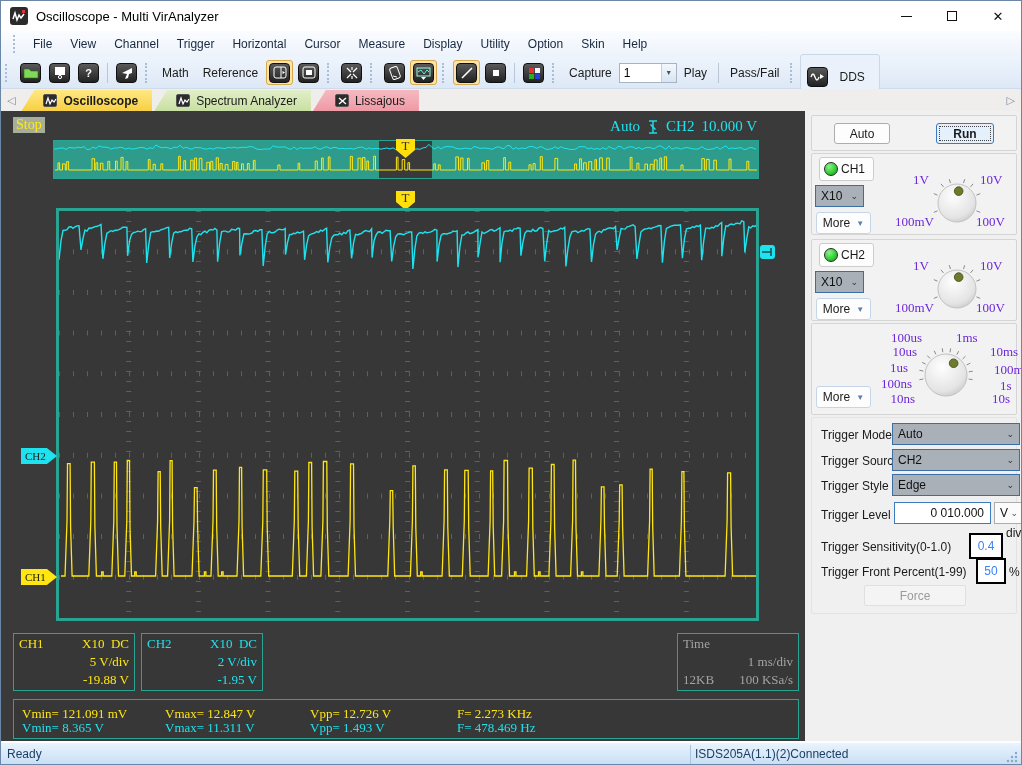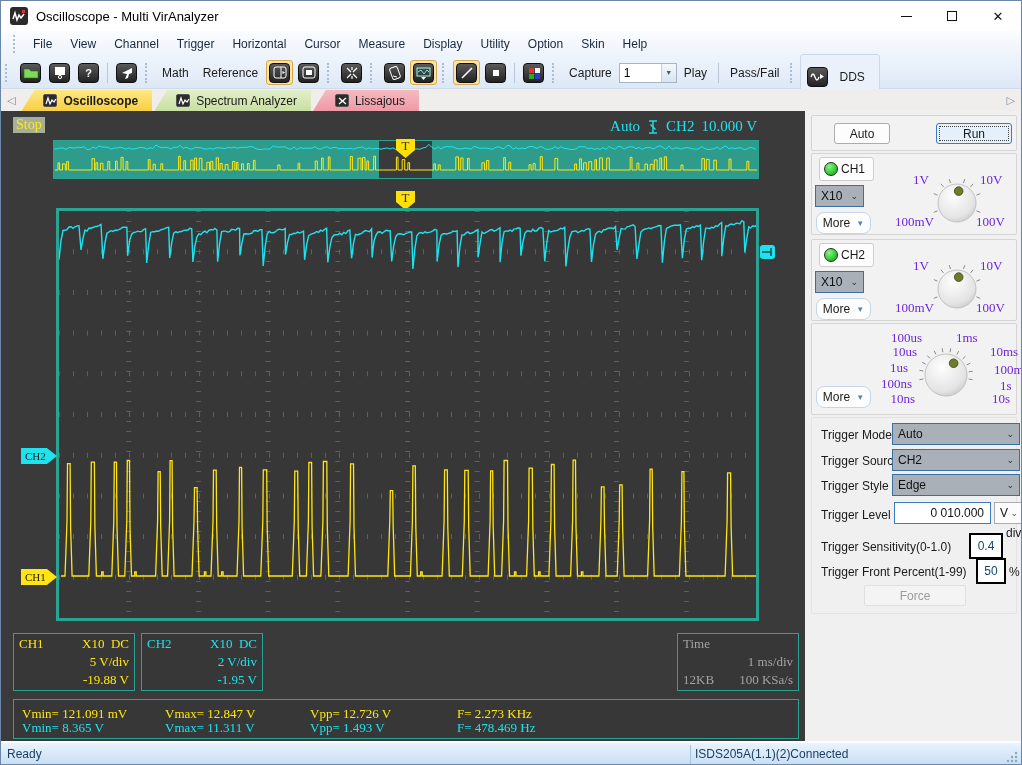--- a/index.html
+++ b/index.html
@@ -84,31 +84,31 @@
   .pbtn{position:absolute;background:#fdfdfd;border:1px solid #adadad;border-radius:3px;font-size:12px;color:#1a1a1a;
         display:flex;align-items:center;justify-content:center;}
   #run-btn{background:#e4f0fb;border:1px solid #3d7bbf;outline:1px dotted #444;outline-offset:-4px;}
   .ledbtn{position:absolute;width:55px;height:24px;background:#fdfdfd;border:1px solid #cccccc;border-radius:3px;
           display:flex;align-items:center;font-size:12px;color:#1a1a1a;padding-left:4px;gap:3px;}
   .led{width:14px;height:14px;border-radius:50%;background:radial-gradient(circle at 35% 30%,#8cf28c,#2ecc2e 60%,#17901a);
        border:1px solid #2a2a2a;flex:none;}
   .combo{position:absolute;height:22px;background:#aab0b8;border:1px solid #3a6ea5;font-size:12px;color:#101010;
          display:flex;align-items:center;padding-left:5px;}
   .combo .chev{margin-left:auto;margin-right:5px;font-size:9px;color:#333;}
-  .morebtn{position:absolute;width:55px;height:22px;background:#fdfdfd;border:1px solid #c5d6ea;border-radius:8px;
+  .morebtn{position:absolute;width:55px;height:22px;background:#fdfdfd;border:1px solid #c5d6ea;border-radius:3px;
            font-size:12px;color:#1a1a1a;display:flex;align-items:center;justify-content:center;gap:6px;text-align:right;}
   .morebtn .tri{font-size:8px;color:#5b7fae;}
   .knoblabel{position:absolute;font-family:"Liberation Serif","DejaVu Serif",serif;font-size:13px;color:#6d28d9;white-space:nowrap;}
   .kl-r{text-align:right;}
   .plabel{position:absolute;font-size:12px;color:#1a1a1a;white-space:nowrap;}
   #trig-level-input{position:absolute;left:82px;top:84px;width:97px;height:22px;border:1px solid #3d7bbf;background:#fff;
                     font-size:12px;color:#111;display:flex;align-items:center;justify-content:flex-end;padding-right:6px;}
   .unitcombo{position:absolute;height:22px;background:#fbfbfb;border:1px solid #adadad;font-size:12px;color:#111;
              display:flex;align-items:center;padding-left:5px;}
-  .numbox{position:absolute;border:2px solid #000;background:#fff;font-size:12px;color:#0c4a6e;
+  .numbox{position:absolute;border:2px solid #000;background:#fff;font-size:12px;color:#3b82f6;
           display:flex;align-items:center;justify-content:center;}
   #force-btn{position:absolute;left:52px;top:167px;width:102px;height:21px;background:#f4f4f4;border:1px solid #e0e0e0;
              border-radius:2px;color:#9b9b9b;font-size:12px;display:flex;align-items:center;justify-content:center;}
   
   #statusbar{position:absolute;left:0;top:740px;width:100%;height:25px;background:linear-gradient(#e9f4fe,#c6ddf4);
              border-top:2px solid #fbfdff;font-size:12px;color:#1c3e63;}
   #status-left{position:absolute;left:6px;top:4px;}
   #status-sep{position:absolute;left:689px;top:2px;width:1px;height:19px;background:#a9c4de;}
   #status-right{position:absolute;left:694px;top:4px;}
   #grip{position:absolute;right:2px;bottom:2px;}
@@ -433,21 +433,21 @@
       <radialGradient id="knobGrad" cx="40%" cy="32%" r="75%">
         <stop offset="0" stop-color="#fefefe"></stop>
             <stop offset="0.75" stop-color="#e4e4e4"></stop>
             <stop offset="1" stop-color="#c9c9c9"></stop>
       </radialGradient>
         </defs>
       </svg>
 
     <div class="pgroup" style="left:6px;top:4px;width:206px;height:36px;">
       <div class="pbtn" style="left:22px;top:7px;width:56px;height:21px;">Auto</div>
-      <div class="pbtn" id="run-btn" style="left:124px;top:7px;width:76px;height:21px;">Run</div>
+      <div class="pbtn" id="run-btn" style="left:124px;top:7px;width:58px;height:21px;font-weight:bold;">Run</div>
     </div>
 
     <div class="pgroup" style="left:6px;top:42px;width:206px;height:82px;">
       <div class="ledbtn" style="left:7px;top:3px;">
         <span class="led"></span>
           <span>CH1</span>
       </div>
       <div class="combo" style="left:3px;top:31px;width:49px;">
         <span>X10</span>
           <span class="chev">⌄</span>

